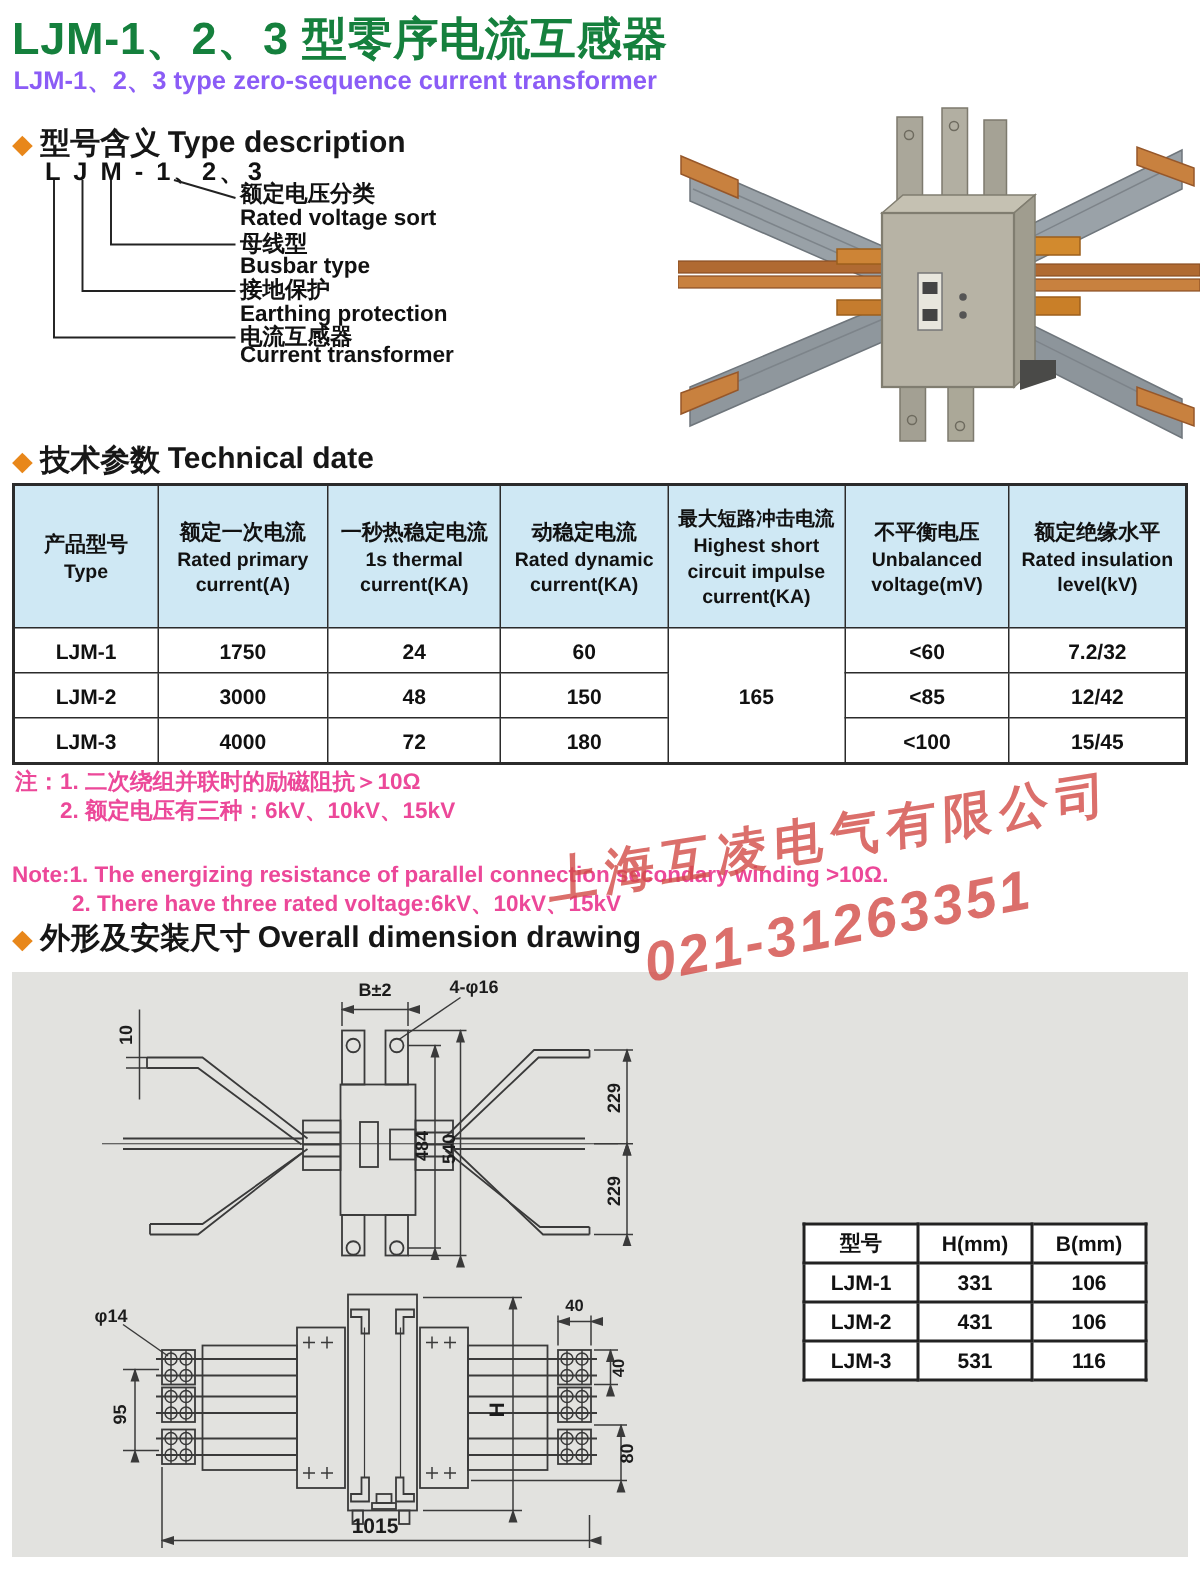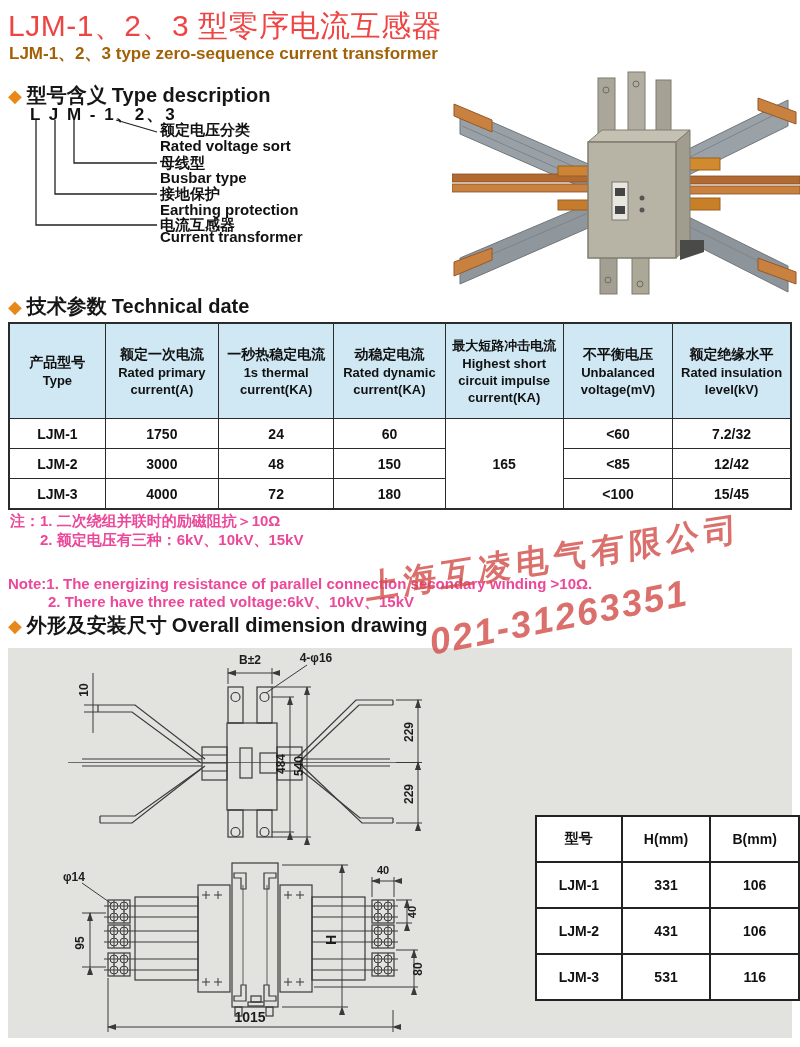--- a/index.html
+++ b/index.html
@@ -1,21 +1,21 @@
 <!DOCTYPE html>
 <html><head>
 <meta charset="utf-8">
 <style>
   html,body{margin:0;padding:0;background:#fff;}
   #page{position:relative;width:800px;height:1047px;background:#ffffff;overflow:hidden;
         font-family:"Liberation Sans","DejaVu Sans",sans-serif;color:#111;}
   .abs{position:absolute;}
   
-  .title{left:8px;top:6px;font-size:30px;font-weight:normal;color:#ef4444;letter-spacing:.5px;white-space:nowrap;}
-  .subtitle{left:9px;top:42px;font-size:17px;font-weight:bold;color:#a16207;white-space:nowrap;}
+  .title{left:8px;top:6px;font-size:30px;font-weight:bold;color:#15803d;letter-spacing:.5px;white-space:nowrap;}
+  .subtitle{left:9px;top:42px;font-size:17px;font-weight:bold;color:#8b5cf6;white-space:nowrap;}
   
   .sec-head{display:flex;align-items:center;gap:5px;font-size:20px;font-weight:bold;color:#161616;white-space:nowrap;}
   .diamond{color:#e8871a;font-size:18px;line-height:1;}
   
   .type-code{left:30px;top:103px;font-size:17px;font-weight:bold;letter-spacing:2px;white-space:nowrap;}
   .tlabel{left:160px;font-size:15px;font-weight:bold;white-space:nowrap;line-height:16px;}
   
   .tech-table{position:absolute;left:8px;top:322px;width:784px;border-collapse:collapse;table-layout:fixed;}
   .tech-table th,.tech-table td{border:1px solid #2b2b2b;text-align:center;vertical-align:middle;padding:0 2px;}
   .tech-table{border:2px solid #2b2b2b;}
@@ -26,21 +26,21 @@
   
   .note{font-size:15px;font-weight:bold;color:#ec4899;white-space:nowrap;}
   
   .wm{color:rgba(210,75,70,.8);font-weight:bold;white-space:nowrap;pointer-events:none;z-index:9;}
   .wm-co{left:366px;top:566px;font-size:33px;letter-spacing:5px;transform:rotate(-9deg) skewX(-8deg);transform-origin:left center;}
   .wm-ph{left:430px;top:622px;font-size:37px;font-style:italic;letter-spacing:2px;transform:rotate(-11deg);transform-origin:left center;}
   
   .panel{left:8px;top:648px;width:784px;height:390px;background:#e2e2df;}
   
   .dim-table{position:absolute;left:535px;top:815px;border-collapse:collapse;table-layout:fixed;background:#fff;}
-  .dim-table th,.dim-table td{border:2px solid #222;text-align:center;font-weight:bold;padding:10px;}
+  .dim-table th,.dim-table td{border:2px solid #222;text-align:center;font-weight:bold;padding:0;}
   .dim-table th{width:74px;height:24px;font-size:14px;}
   .dim-table td{height:24px;font-size:14px;}
   svg text{font-family:"Liberation Sans","DejaVu Sans",sans-serif;}
 </style>
 </head>
 <body>
 
 <div id="page">
 
   <div class="abs title">LJM-1、2、3 型零序电流互感器</div>

